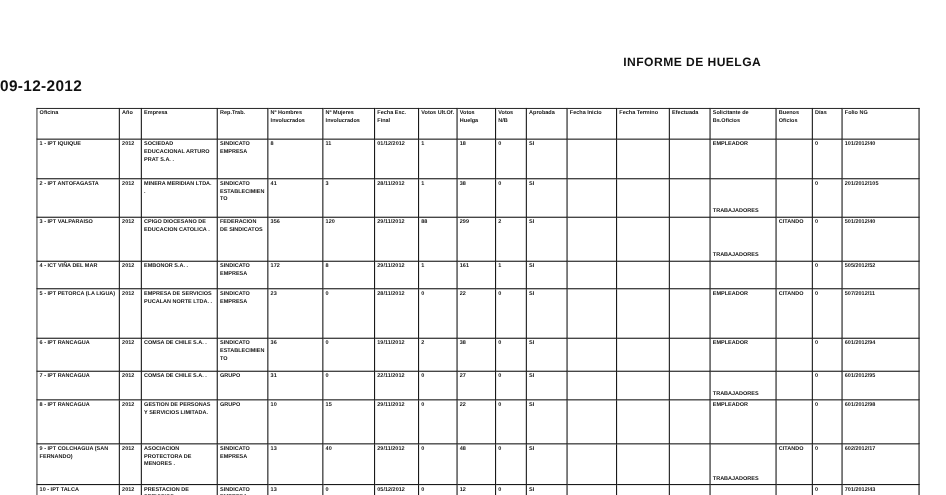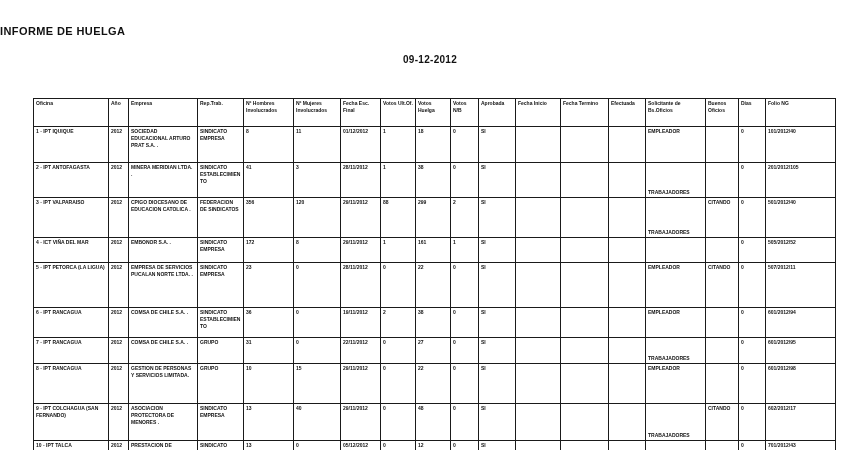--- a/index.html
+++ b/index.html
@@ -6,24 +6,24 @@
   body{
     width:860px;height:450px;overflow:hidden;background:#ffffff;
     font-family:"Liberation Sans",sans-serif;color:#111;position:relative;
   }
   
   .logo{position:absolute;left:118px;top:0;height:17px;display:flex;}
   .logo-blue{width:37px;height:17px;}
   .logo-red{width:68px;height:17px;display:flex;align-items:center;justify-content:center;}
   .logo-red span{color:#fff;font-size:4.5px;font-weight:bold;white-space:nowrap;letter-spacing:0.2px;}
   
-  .page-title{position:absolute;top:25px;left:0;width:692px;text-align:left;
+  .page-title{position:absolute;top:51px;left:0;width:692px;text-align:right;
     font-size:11px;font-weight:bold;letter-spacing:0.4px;}
-  .report-date{position:absolute;top:54px;left:0;width:860px;text-align:center;
-    font-size:10px;font-weight:bold;letter-spacing:0.3px;}
+  .report-date{position:absolute;top:70px;left:0;width:860px;
+    font-size:14px;font-weight:bold;letter-spacing:0.3px;}
   
   .table-wrap{position:absolute;left:33px;top:98px;width:804px;height:352px;overflow:hidden;}
   table{border-collapse:collapse;table-layout:fixed;width:802px;}
   th,td{
     border:1px solid #1a1a1a;
     font-size:5px;line-height:1.35;font-weight:bold;
     padding:1px 2px;vertical-align:top;text-align:left;
     overflow:hidden;word-wrap:break-word;
   }
   thead tr{height:28px;}

